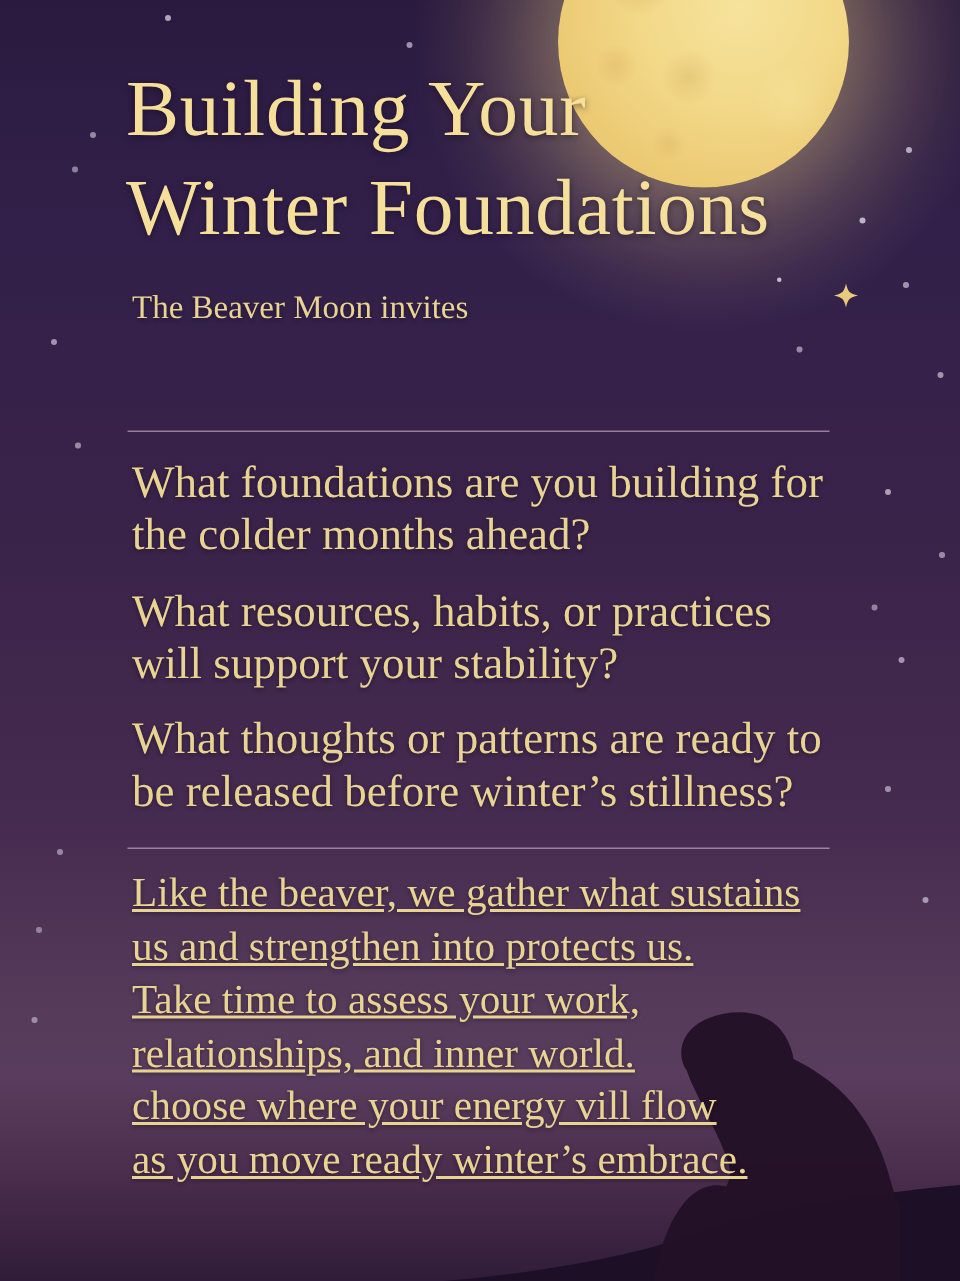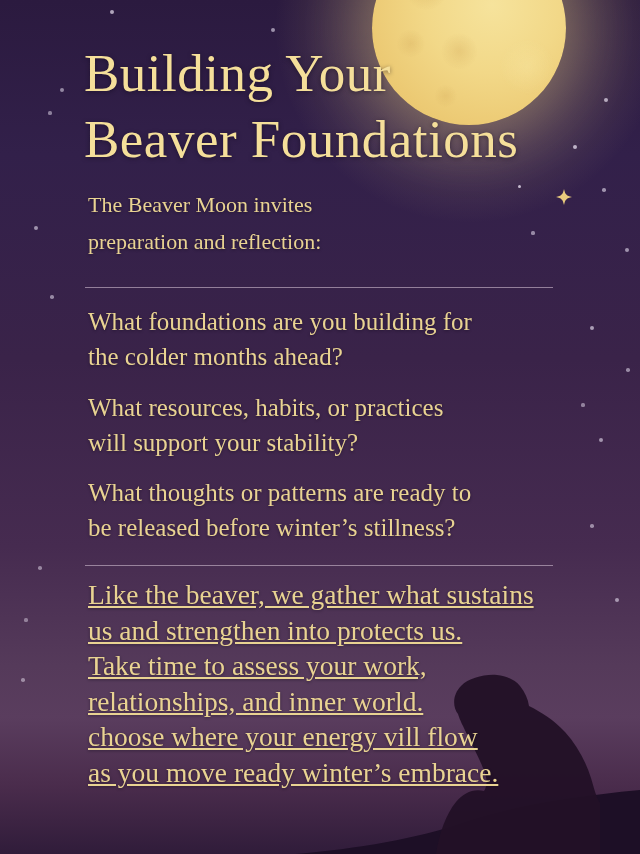--- a/index.html
+++ b/index.html
@@ -30,21 +30,21 @@
   .content{position:absolute;left:0;top:0;width:640px;height:854px;}
   .gold{color:#e9d392;text-shadow:0 1px 3px rgba(15,8,25,0.45);}
   .title{
     position:absolute;left:84px;top:40px;font-size:53px;line-height:66px;
     color:#f5df9a;letter-spacing:0.5px;text-shadow:0 1px 4px rgba(15,8,25,0.5);
   }
   .subtitle{position:absolute;left:88px;top:186px;font-size:22px;line-height:37px;}
   .divider{position:absolute;left:85px;width:468px;height:1px;background:rgba(197,178,198,0.65);}
   .divider-1{top:287px;}
   .divider-2{top:565px;}
-  .question{position:absolute;left:88px;font-size:25px;line-height:35px;}
+  .question{position:absolute;left:88px;font-size:30px;line-height:35px;}
   .q1{top:304px;} .q2{top:390px;} .q3{top:475px;}
   .closing{position:absolute;left:88px;top:577px;font-size:27.5px;line-height:35.5px;text-decoration:underline;}
   .line{display:block;white-space:nowrap;}
 </style>
 </head>
 <body>
 
 <div class="canvas">
 
   <div class="moon"></div>
@@ -94,26 +94,25 @@
              C463,793 474,788 484,791
              C488,785 487,777 483,768
              C477,753 468,737 463,726
              C460,720 459,717 458,714 Z" fill="#221126" fill-opacity="0.96"></path>
   </svg>
 
   <div class="content">
 
     <h1 class="title" style="margin:0;font-weight:normal;">
       <span class="line">Building Your</span>
-      <span class="line">Beaver Foundations</span>
+      <span class="line">Winter Foundations</span>
     </h1>
 
     <div class="subtitle gold">
       <span class="line">The Beaver Moon invites</span>
-      <span class="line">preparation and reflection:</span>
     </div>
 
     <div class="divider divider-1"></div>
 
     <div class="question q1 gold">
       <span class="line">What foundations are you building for</span>
       <span class="line">the colder months ahead?</span>
     </div>
 
     <div class="question q2 gold">

